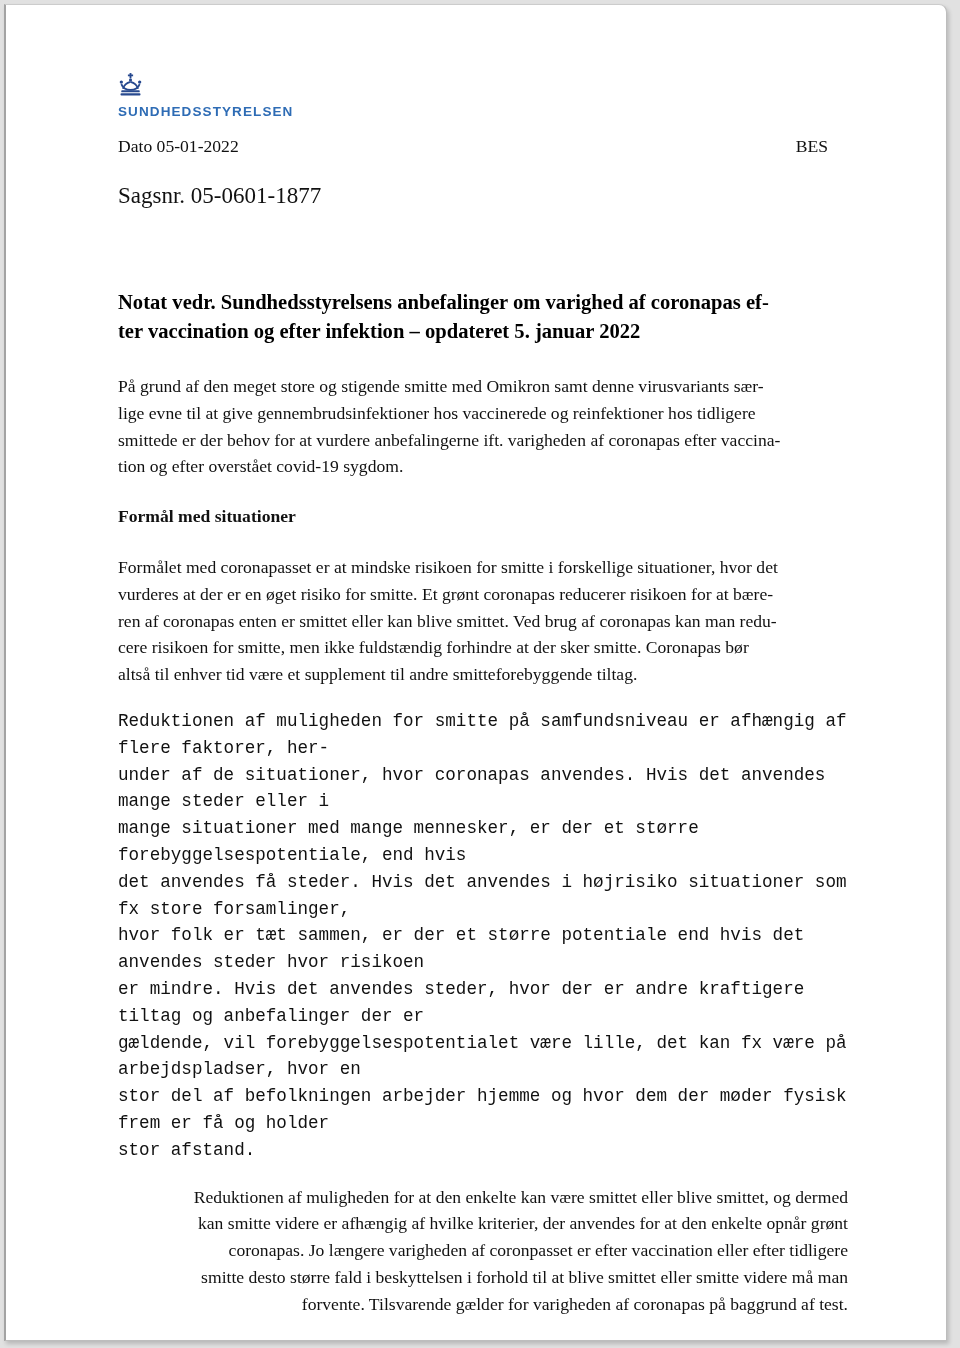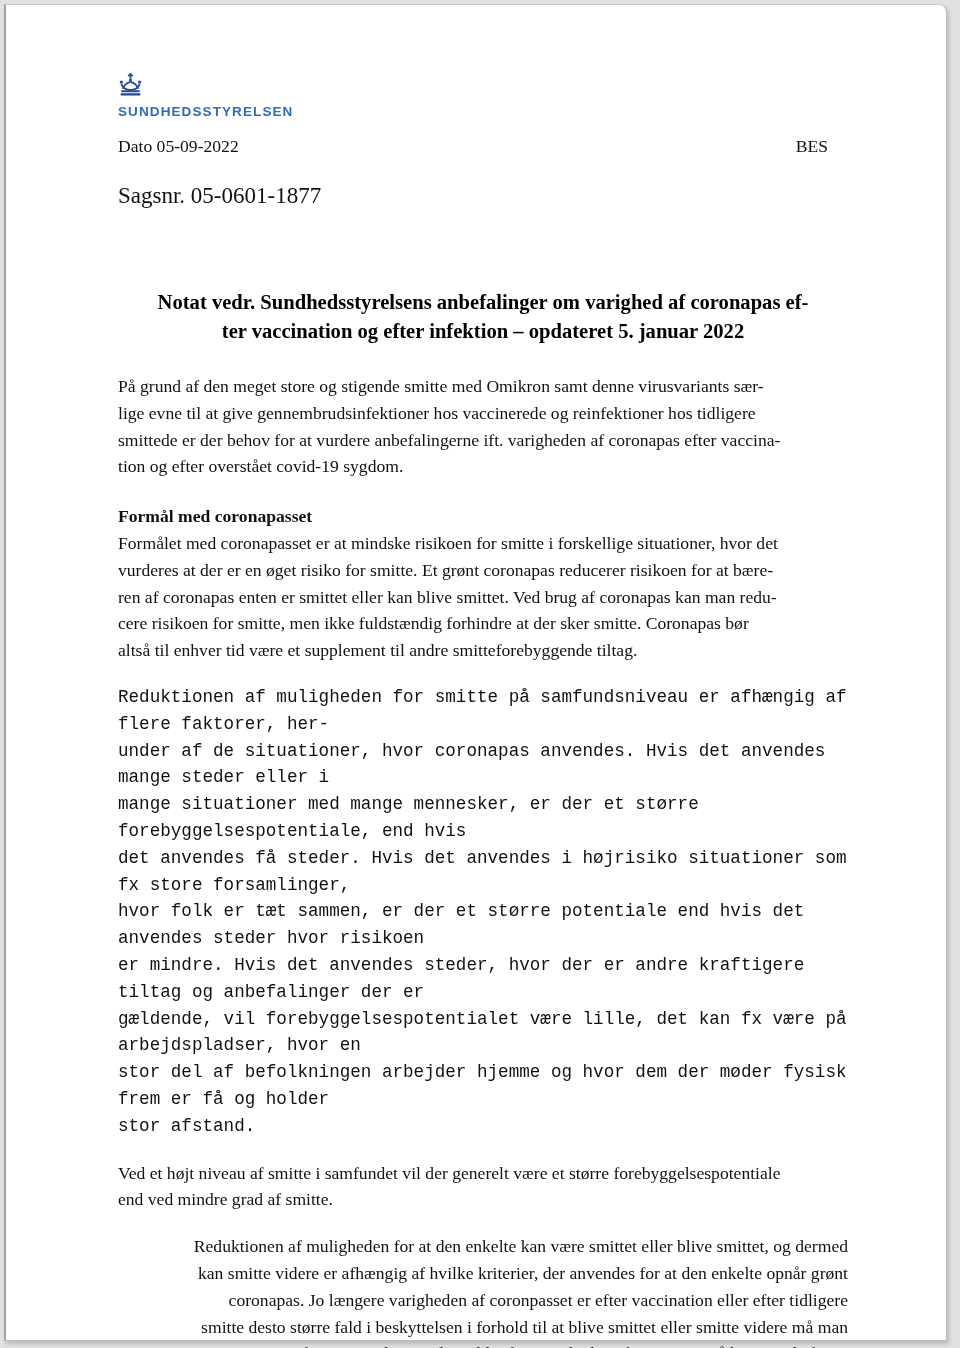--- a/index.html
+++ b/index.html
@@ -48,21 +48,20 @@
     font-size: 23px;
     line-height: 22px;
   }
   .doc-title {
     margin-top: 81px;
     font-size: 20.6px;
     font-weight: bold;
     line-height: 28.5px;
     color: #000000;
     white-space: pre-line;
-    text-align: center;
   }
   .para {
     margin-top: 20px;
     font-size: 17.6px;
     line-height: 26.8px;
     white-space: pre-line;
   }
   .para.first { margin-top: 28px; }
   .section-heading {
     margin-top: 23px;
@@ -94,54 +93,52 @@
             <path d="M12 8.4 C15.4 9.2 18.3 11.6 19.2 15.2"></path>
           </g>
           <rect x="3.1" y="16.6" width="17.8" height="1.9" rx="0.8" fill="currentColor"></rect>
           <rect x="2.4" y="19.3" width="19.2" height="2.2" rx="0.9" fill="currentColor"></rect>
         </svg>
       </span>
       <div class="wordmark" style="color: rgb(46, 108, 181);">SUNDHEDSSTYRELSEN</div>
     </div>
 
     <div class="meta-row">
-      <span class="date">Dato 05-09-2022</span>
+      <span class="date">Dato 05-01-2022</span>
       <span class="initials">BES</span>
     </div>
 
     <div class="case-number">Sagsnr. 05-0601-1877</div>
 
     <h1 class="doc-title" style="margin-bottom:0;">Notat vedr. Sundhedsstyrelsens anbefalinger om varighed af coronapas ef-
 ter vaccination og efter infektion – opdateret 5. januar 2022</h1>
 
     <p class="para first" style="margin-bottom:0;">På grund af den meget store og stigende smitte med Omikron samt denne virusvariants sær-
 lige evne til at give gennembrudsinfektioner hos vaccinerede og reinfektioner hos tidligere
 smittede er der behov for at vurdere anbefalingerne ift. varigheden af coronapas efter vaccina-
 tion og efter overstået covid-19 sygdom.</p>
 
-    <h2 class="section-heading" style="margin-bottom:0;">Formål med coronapasset</h2>
+    <h2 class="section-heading" style="margin-bottom:0;">Formål med situationer</h2>
 
-    <p class="para" style="margin-bottom:0;">Formålet med coronapasset er at mindske risikoen for smitte i forskellige situationer, hvor det
+    <p class="para" style="margin-bottom:0;margin-top:24px;">Formålet med coronapasset er at mindske risikoen for smitte i forskellige situationer, hvor det
 vurderes at der er en øget risiko for smitte. Et grønt coronapas reducerer risikoen for at bære-
 ren af coronapas enten er smittet eller kan blive smittet. Ved brug af coronapas kan man redu-
 cere risikoen for smitte, men ikke fuldstændig forhindre at der sker smitte. Coronapas bør
 altså til enhver tid være et supplement til andre smitteforebyggende tiltag.</p>
 
     <p class="para" style="margin-bottom:16px;font-family:Liberation Mono, monospace;">Reduktionen af muligheden for smitte på samfundsniveau er afhængig af flere faktorer, her-
 under af de situationer, hvor coronapas anvendes. Hvis det anvendes mange steder eller i
 mange situationer med mange mennesker, er der et større forebyggelsespotentiale, end hvis
 det anvendes få steder. Hvis det anvendes i højrisiko situationer som fx store forsamlinger,
 hvor folk er tæt sammen, er der et større potentiale end hvis det anvendes steder hvor risikoen
 er mindre. Hvis det anvendes steder, hvor der er andre kraftigere tiltag og anbefalinger der er
 gældende, vil forebyggelsespotentialet være lille, det kan fx være på arbejdspladser, hvor en
 stor del af befolkningen arbejder hjemme og hvor dem der møder fysisk frem er få og holder
 stor afstand.</p>
 
-    <p class="para" style="margin-bottom:0;">Ved et højt niveau af smitte i samfundet vil der generelt være et større forebyggelsespotentiale
-end ved mindre grad af smitte.</p>
 
     <p class="para" style="margin-bottom:0;text-align:right;">Reduktionen af muligheden for at den enkelte kan være smittet eller blive smittet, og dermed
 kan smitte videre er afhængig af hvilke kriterier, der anvendes for at den enkelte opnår grønt
 coronapas. Jo længere varigheden af coronpasset er efter vaccination eller efter tidligere
 smitte desto større fald i beskyttelsen i forhold til at blive smittet eller smitte videre må man
 forvente. Tilsvarende gælder for varigheden af coronapas på baggrund af test.</p>
 
   </div>
 </div>
 

